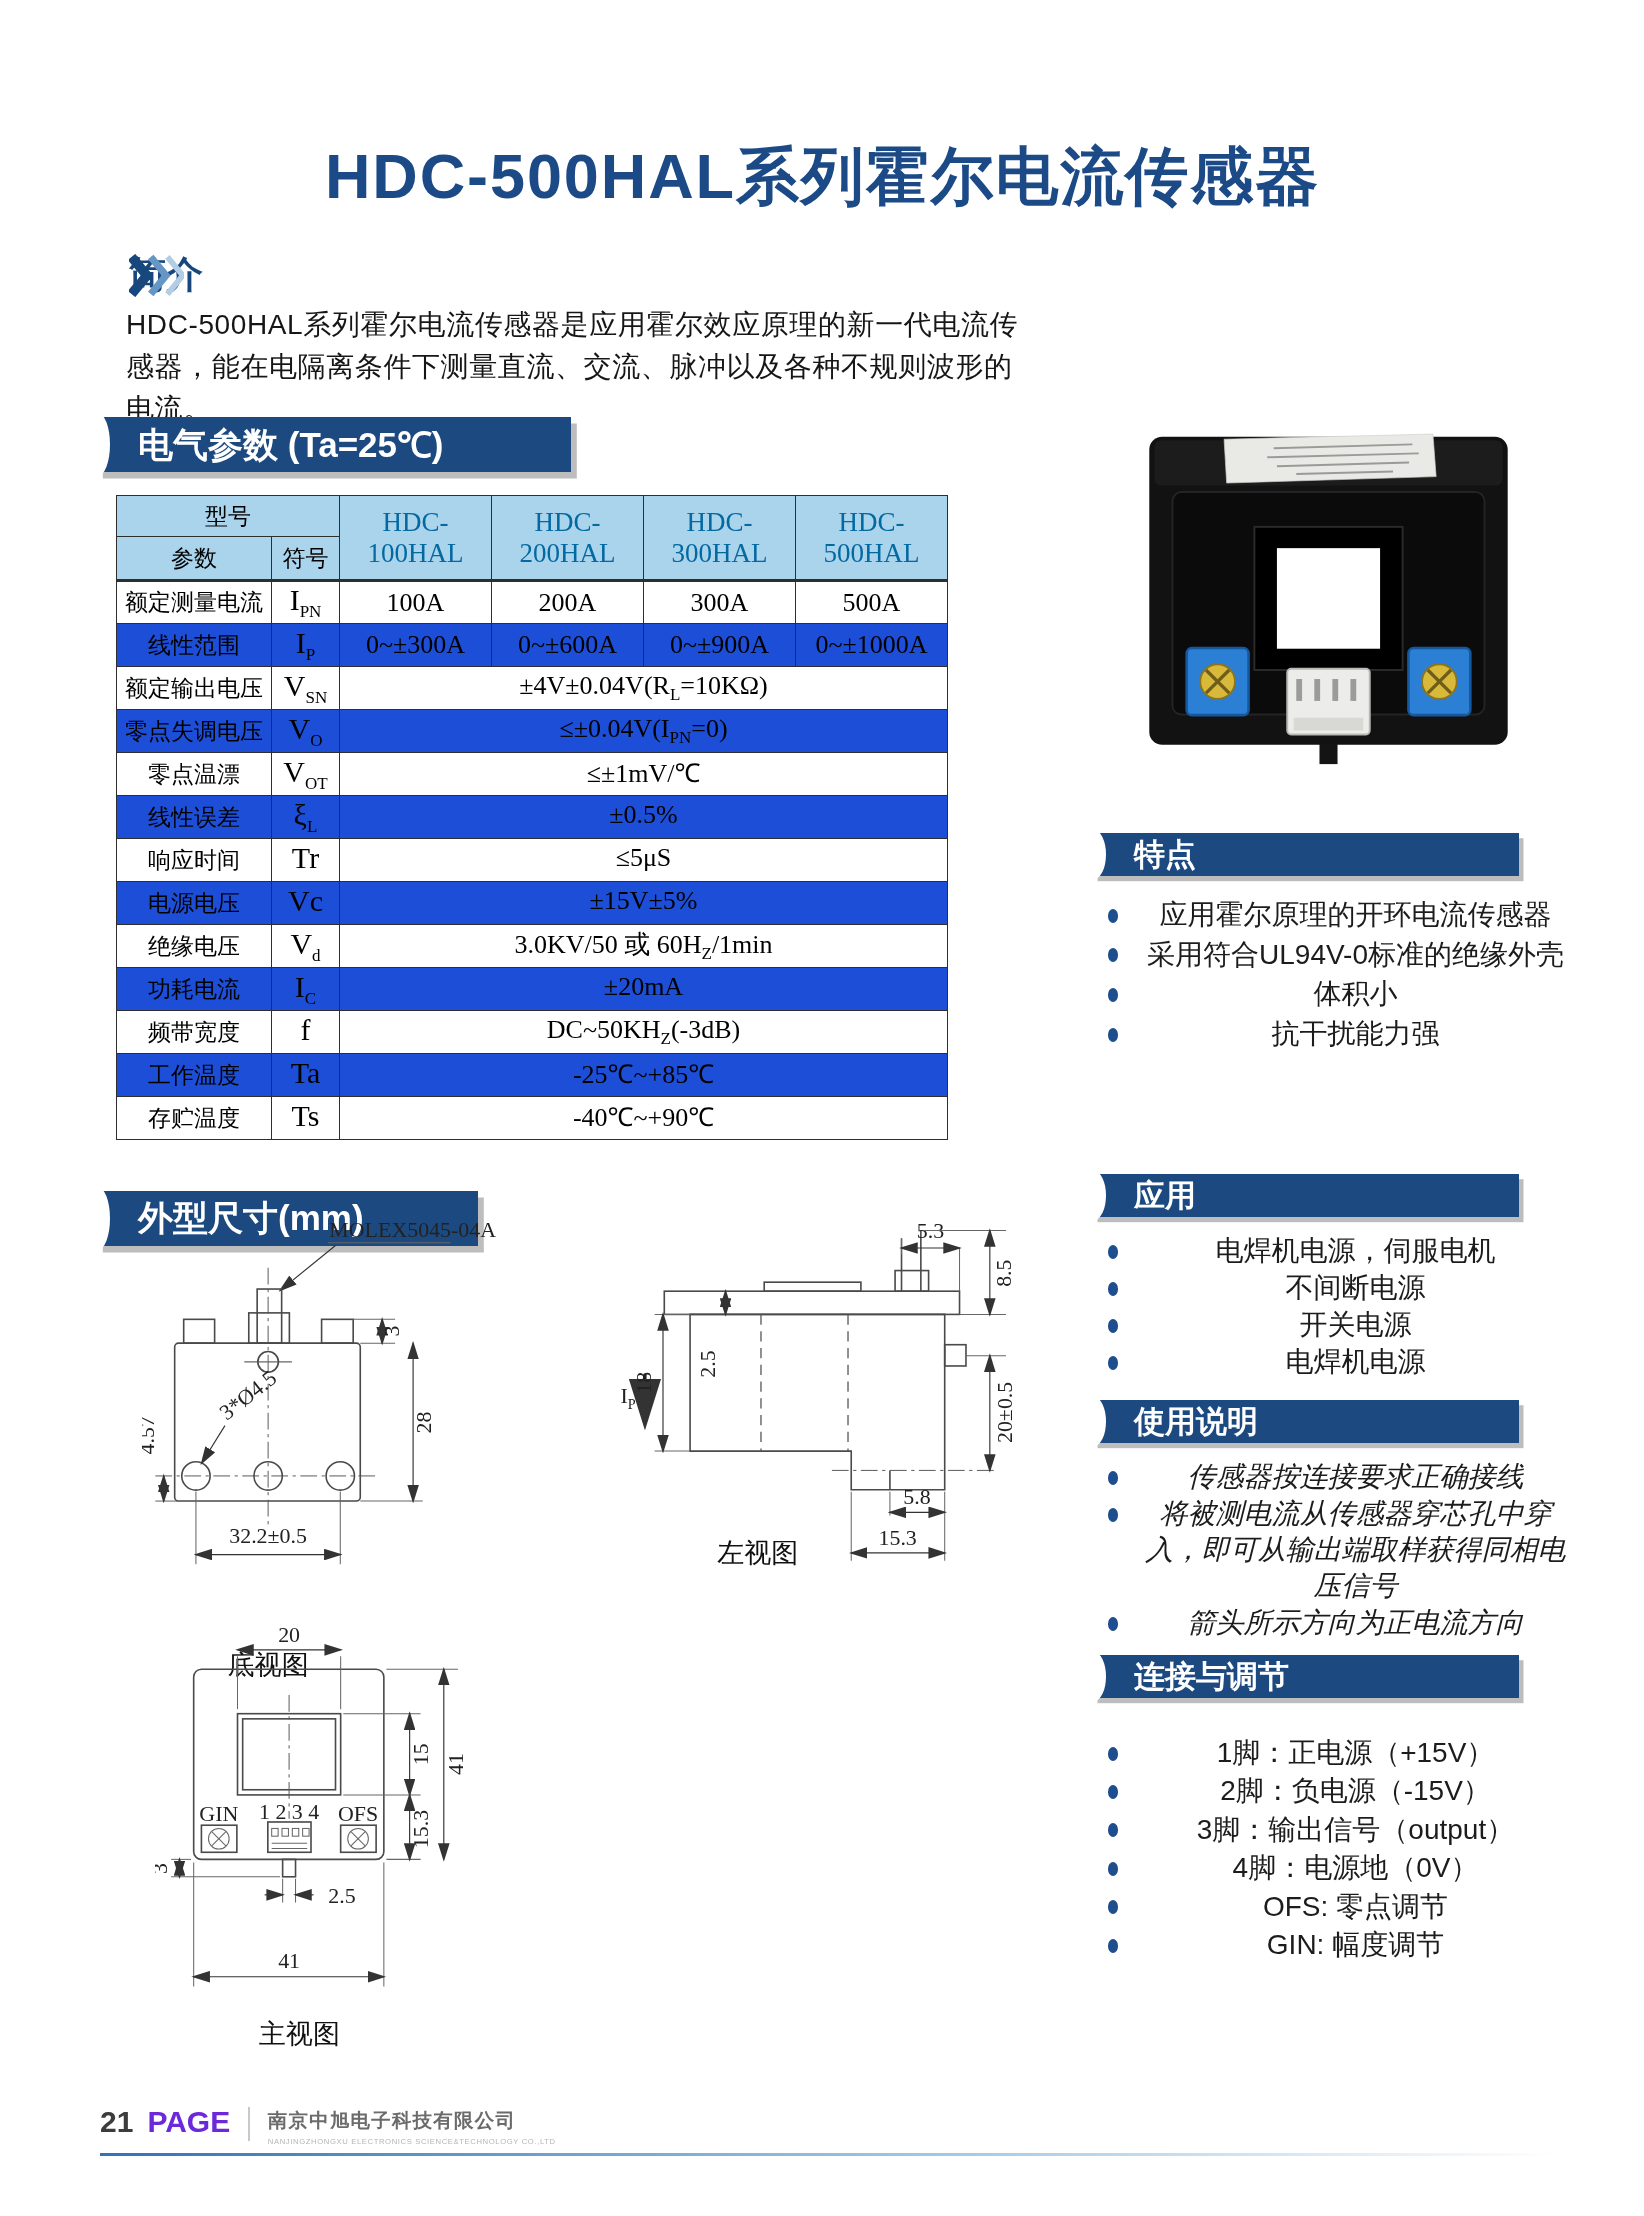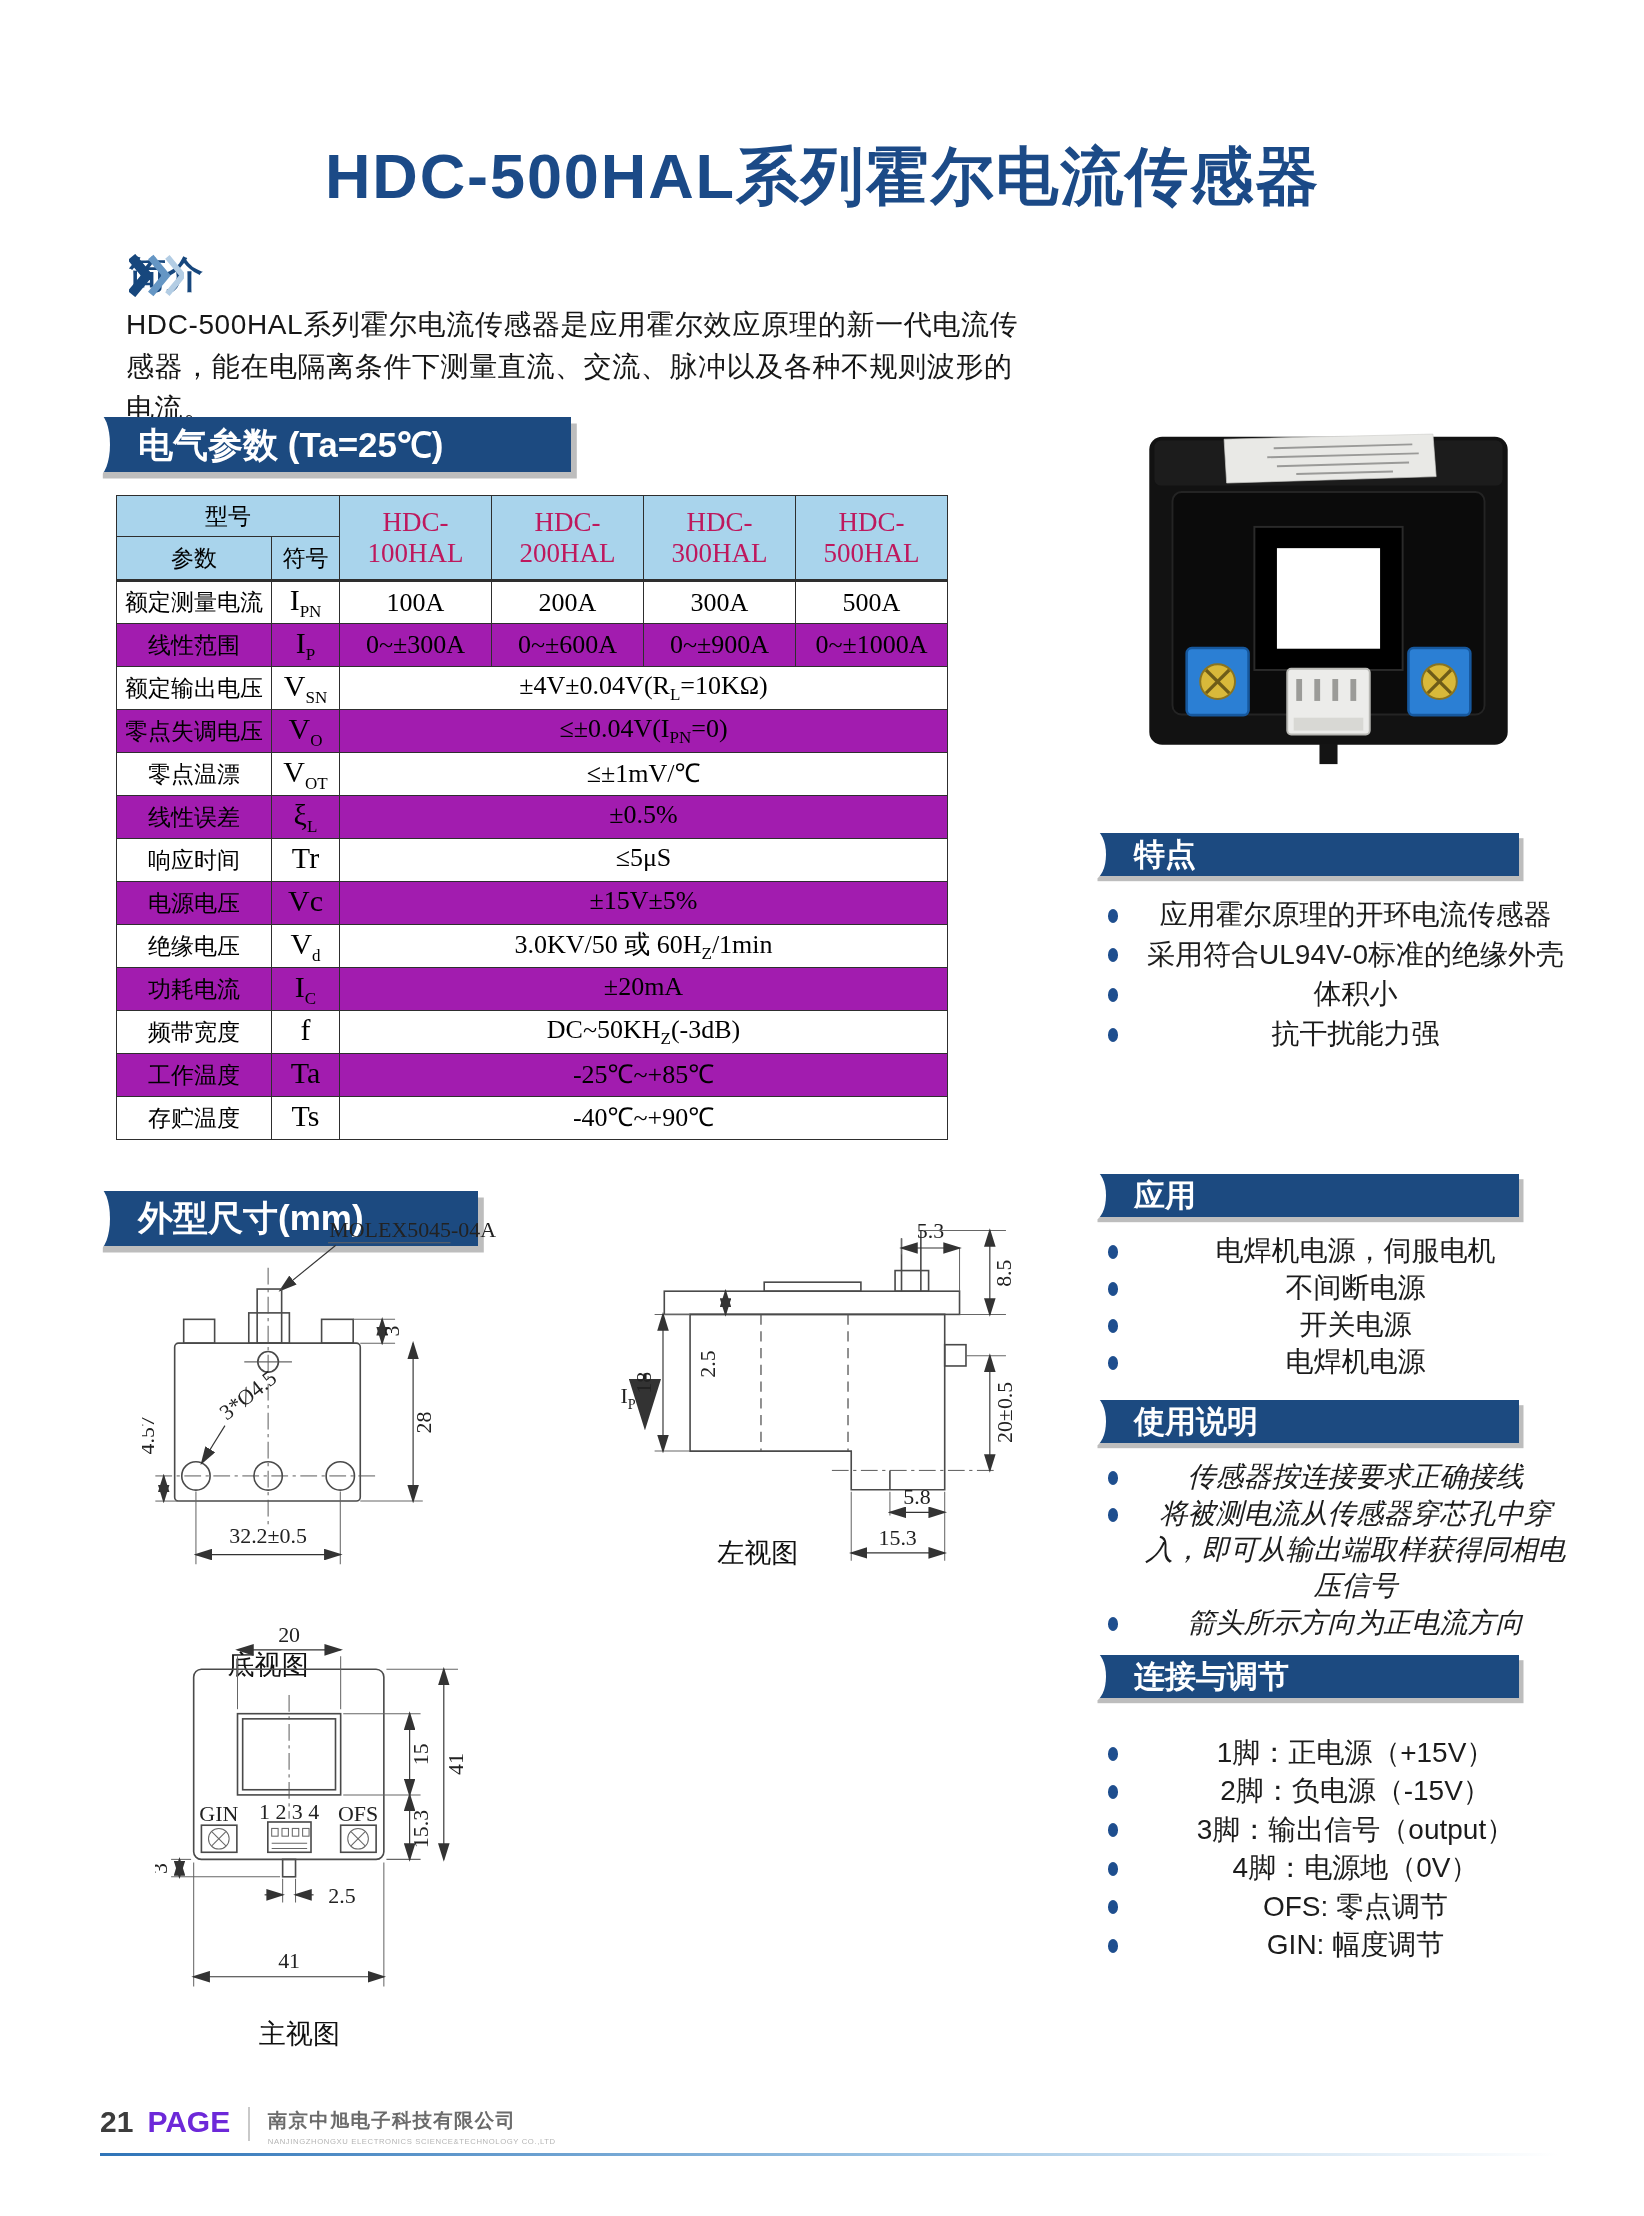--- a/index.html
+++ b/index.html
@@ -27,23 +27,23 @@
 
   
   .etable{position:absolute;left:116px;top:495px;border-collapse:collapse;table-layout:fixed;
           width:829px;}
   .etable th,.etable td{border:1.9px solid #2e2e2e;text-align:center;vertical-align:middle;
           padding:0;overflow:hidden;}
   .etable .hdr{background:#a9d4ec;}
   .etable tr{height:43px;}
   .etable tr.h1{height:41px;}
   .etable tr.h2{height:44px;}
-  .etable tr.alt{background:#a21caf;}
+  .etable tr.alt{background:#1d4ed8;}
   .c-param{font-size:23px;font-weight:500;color:#000;}
-  .c-model{font-family:"Liberation Serif",serif;font-size:27px;font-weight:400;color:#be185d;}
+  .c-model{font-family:"Liberation Serif",serif;font-size:27px;font-weight:400;color:#0369a1;}
   .c-sym{font-family:"Liberation Serif",serif;font-size:30px;color:#000;}
   .c-sym sub,.c-val sub{font-size:17px;}
   .c-val{font-family:"Liberation Serif",serif;font-size:26px;color:#000;}
   .hline{border-bottom-width:3.2px !important;}
 
   
   .rlist{position:absolute;left:1104px;width:471px;list-style:none;margin:0;padding:0;}
   .rlist li{position:relative;padding-left:32px;font-size:28px;line-height:1.28;color:#1c1c1c;text-align:center;}
   .rlist li::before{content:"";position:absolute;left:3.9px;top:11.6px;width:10.3px;height:14px;
           background:#1e4e8e;border-radius:50%;}

